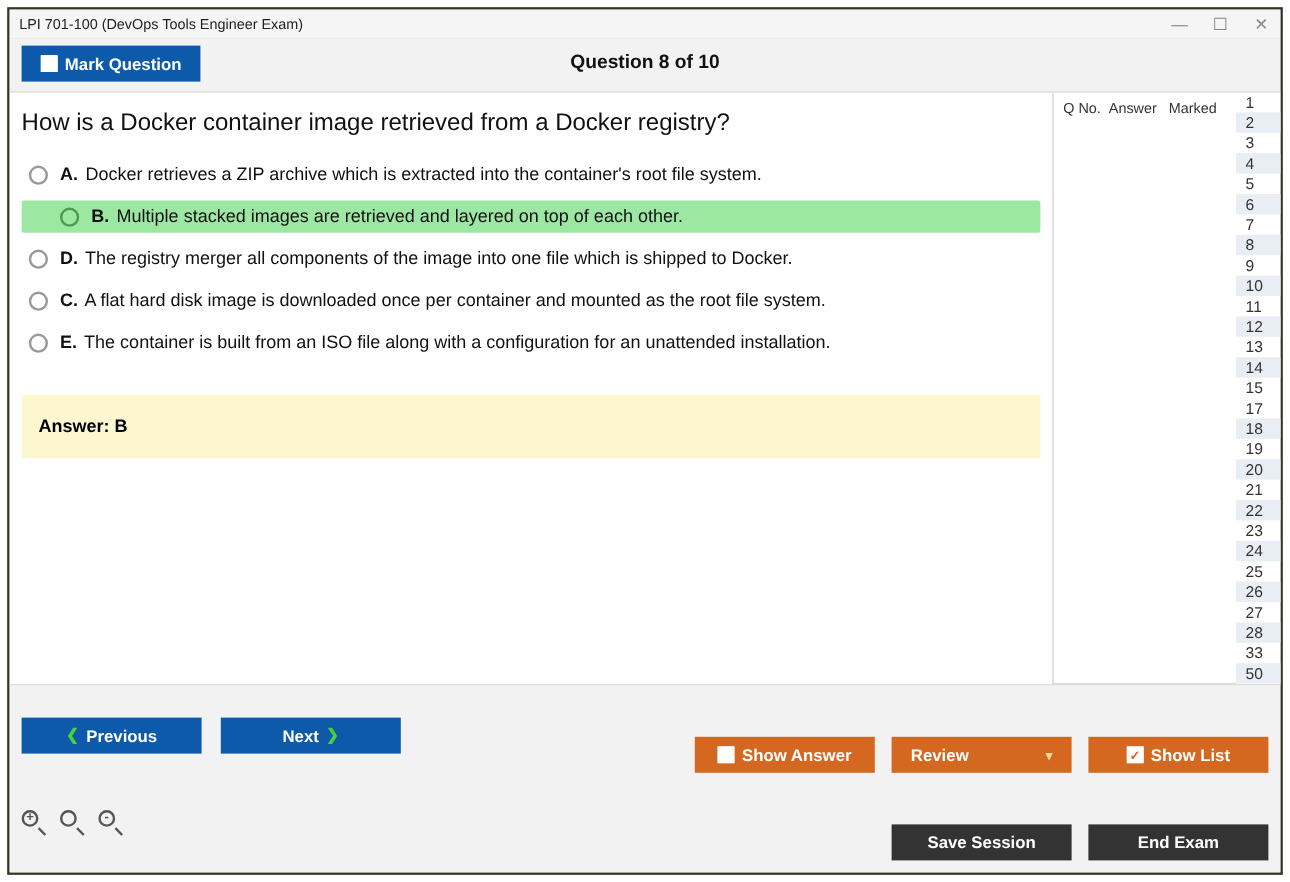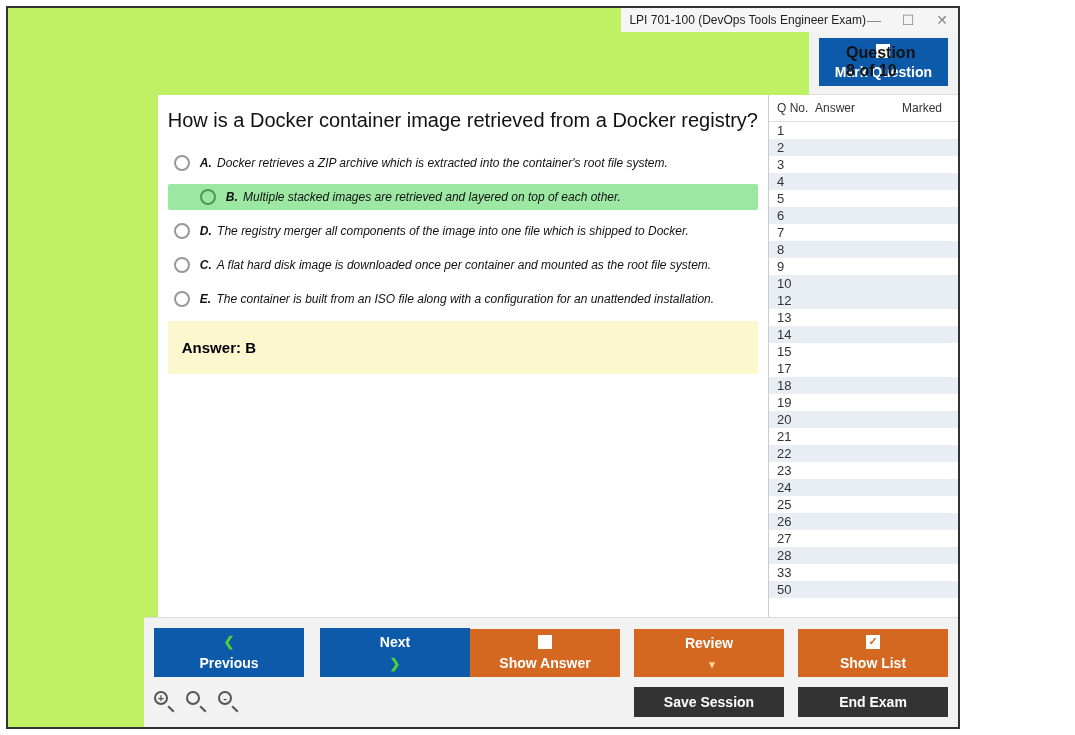--- a/index.html
+++ b/index.html
@@ -2,28 +2,27 @@
 <html><head>
 <meta charset="utf-8">
 <style>
   * { box-sizing: border-box; margin: 0; padding: 0; }
   body {
     font-family: Arial, Helvetica, sans-serif;
     background: #fff;
     padding: 6px;
   }
   .app-window {
-    width: 954px;
+    width: 1063px;
     height: 723px;
     border: 2px solid #333;
     display: flex;
     flex-direction: column;
     background: #bef264;
     position: relative;
-    align-items: flex-end;
   }
   .title-bar {
     display: flex;
     justify-content: space-between;
     align-items: center;
     padding: 4px 8px;
     background: #f5f5f5;
     font-size: 12px;
     color: #222;
   }
@@ -47,21 +46,20 @@
     align-items: center;
     justify-content: center;
     gap: 6px;
     padding: 6px 16px;
     font-size: 14px;
     font-weight: bold;
     color: #fff;
     border: none;
     cursor: pointer;
     min-height: 30px;
-    flex-direction: column;
   }
   .btn-blue { background: #0e5aaa; }
   .btn-orange { background: #d46820; }
   .btn-dark { background: #333; }
   .checkbox-box {
     width: 14px; height: 14px; background: #fff; border: 1px solid #fff;
     display: inline-flex; align-items: center; justify-content: center;
     font-size: 11px; color: #d46820;
   }
   .question-title {
@@ -84,45 +82,44 @@
     font-size: 20px;
     color: #111;
     margin-bottom: 18px;
   }
   .option-row {
     display: flex;
     align-items: center;
     gap: 10px;
     padding: 5px 6px;
     margin-bottom: 8px;
-    font-size: 12px;
+    font-size: 15px;
     color: #111;
     border-radius: 2px;
-    font-style: italic;
   }
   .option-row.highlight { background: #9ce8a3; padding-left: 32px; }
   .radio-circle {
     width: 16px; height: 16px; border: 2px solid #999; border-radius: 50%;
     flex-shrink: 0;
   }
   .option-row.highlight .radio-circle { border-color: #4a9a4f; }
   .option-label { font-weight: bold; margin-right: 2px; }
   .answer-box {
-    margin-top: 9px;
+    margin-top: 30px;
     background: #fdf7cf;
     padding: 18px 14px;
     font-size: 15px;
   }
   .answer-box .aprefix { font-weight: bold; }
   .answer-box .aval { font-weight: bold; }
   .side-panel {
     width: 190px;
     border-left: 1px solid #ccc;
     display: flex;
-    flex-direction: column;
+    flex-direction: row;
     background: #fff;
     font-size: 12px;
   }
   .side-header {
     display: grid;
     grid-template-columns: 38px 1fr 60px;
     padding: 6px 6px 6px 8px;
     color: #333;
     border-bottom: 1px solid #ddd;
   }
@@ -145,21 +142,21 @@
     flex-direction: column;
     gap: 10px;
     border-top: 1px solid #ddd;
   }
   .footer-row {
     display: flex;
     justify-content: space-between;
     align-items: center;
   }
   .footer-left { display: flex; gap: 16px; }
-  .footer-right { display: flex; gap: 14px; }
+  .footer-right { display: flex; gap: 14px; margin-top: 33px; }
   .btn-wide { min-width: 150px; }
   .chev { font-size: 13px; font-weight: bold; }
   .chev.green { color: #4cd038; }
   .chev.orange-accent { color: #ffd89a; font-size: 11px; margin-left: 6px; }
   .zoom-icons {
     display: flex; gap: 10px; color: #555; font-size: 20px;
   }
   .zoom-icon { position: relative; width: 22px; height: 22px; cursor: pointer; }
   .zoom-icon .circ {
     position: absolute; width: 14px; height: 14px; border: 2px solid #555;
@@ -281,20 +278,25 @@
           <div class="side-row">
             <span>9</span>
             <span></span>
             <span></span>
           </div>
           <div class="side-row alt">
             <span>10</span>
             <span></span>
             <span></span>
           </div>
+          <div class="side-row">
+            <span>11</span>
+            <span></span>
+            <span></span>
+          </div>
           <div class="side-row alt">
             <span>12</span>
             <span></span>
             <span></span>
           </div>
           <div class="side-row">
             <span>13</span>
             <span></span>
             <span></span>
           </div>

